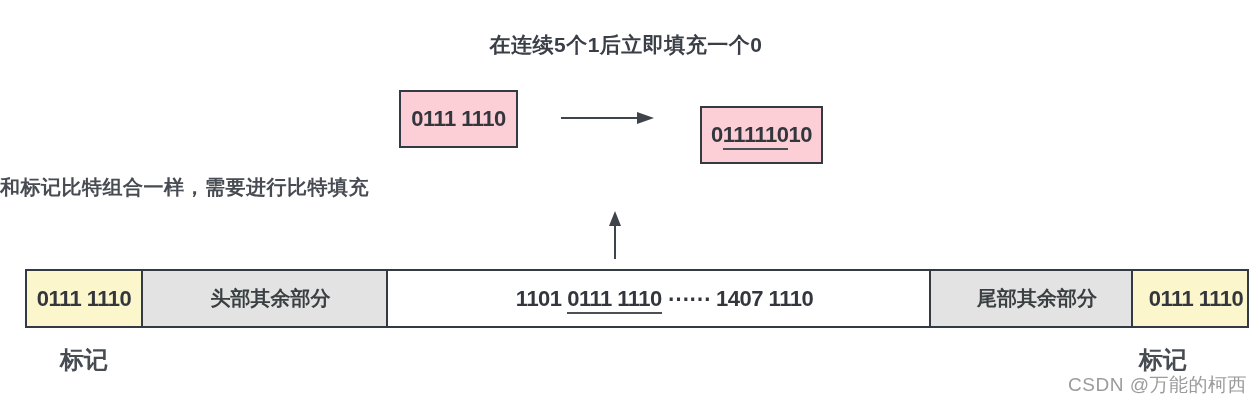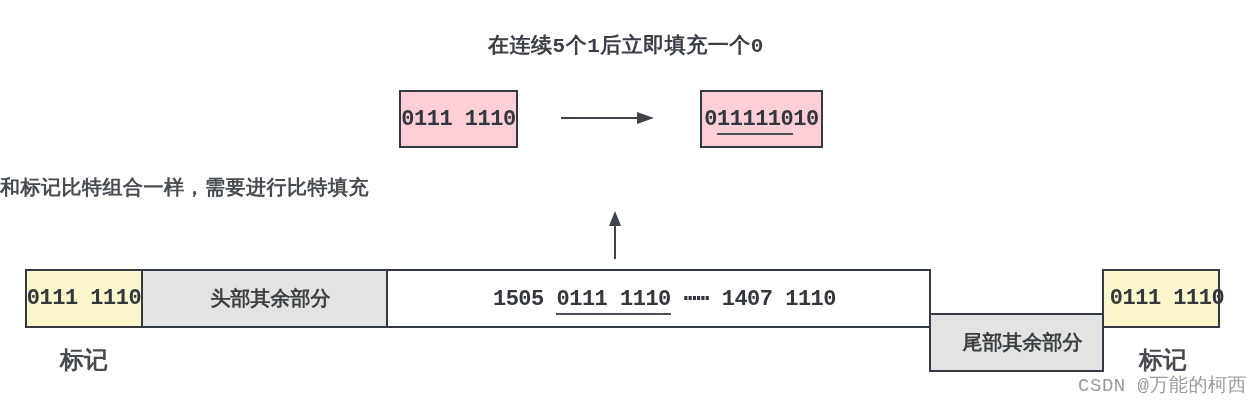--- a/index.html
+++ b/index.html
@@ -2,21 +2,21 @@
 <html><head>
 <meta charset="utf-8">
 <style>
   * { margin:0; padding:0; box-sizing:border-box; }
   html,body { background:#ffffff; }
   .canvas {
     position:relative;
     width:1252px; height:404px;
     background:#ffffff;
     overflow:hidden;
-    font-family:Liberation Mono, monospace;
+    font-family:Liberation Sans, sans-serif;
   }
   .title {
     position:absolute; top:31px; left:0; width:1252px;
     text-align:center;
     font-size:21px; font-weight:bold; color:#3a3f47;
     letter-spacing:0.5px;
   }
   .note {
     position:absolute; top:174px; left:0; width:1226px;
     text-align:left;
@@ -26,21 +26,21 @@
   .bitbox {
     position:absolute; top:90px; height:58px;
     background:#fccfd7;
     border:2px solid #333a44;
     display:flex; align-items:center; justify-content:center;
     font-size:22px; font-weight:600; color:#33373d;
     letter-spacing:-0.5px;
     white-space:pre;
   }
   .bitbox.before { left:399px; width:119px; }
-  .bitbox.after  { left:700px; width:123px; }
+  .bitbox.after  { left:700px; width:123px;margin-top:16px; }
   .ul {
     border-bottom:2px solid #4b4f56;
     padding-bottom:1px;
   }
   .arrow-right { position:absolute; left:559px; top:109px; }
   .arrow-up    { position:absolute; left:605px; top:211px; }
   .frame-bar {
     position:absolute; left:25px; top:269px; height:59px;
     display:flex;
   }
@@ -48,21 +48,21 @@
     height:59px;
     border:2px solid #333a44;
     display:flex; align-items:center; justify-content:center;
     font-size:20px; font-weight:bold; color:#3a3f42;
     white-space:pre;
   }
   .seg + .seg { margin-left:-2px;padding-left:12px; }
   .seg.yellow { background:#fbf6cb; width:118px; font-size:22px; font-weight:600; color:#33373d; letter-spacing:-0.5px; }
   .seg.grey   { background:#e3e3e3; }
   .seg.header { width:247px; }
-  .seg.trailer{ width:175px;margin-top:44px; }
+  .seg.trailer{ width:204px; }
   .seg.data   {
     background:#ffffff; width:545px;
     font-size:22px; font-weight:600; color:#33373d; letter-spacing:-0.5px;
   }
   .lbl {
     position:absolute; top:344px;
     text-align:center;
     font-size:24px; font-weight:bold; color:#474b52;
   }
   .lbl.left  { left:25px;   width:118px; }
@@ -103,21 +103,21 @@
   </svg>
 
   <div class="frame-bar">
     <div class="seg yellow">
       <span>0111 1110</span>
     </div>
     <div class="seg grey header">
       <span>头部其余部分</span>
     </div>
     <div class="seg data">
-      <span><span>1505 </span><span class="ul">0111 1110</span><span> ⋯⋯ 1407 1110</span></span>
+      <span><span>1101 </span><span class="ul">0111 1110</span><span> ⋯⋯ 1407 1110</span></span>
     </div>
     <div class="seg grey trailer">
       <span>尾部其余部分</span>
     </div>
     <div class="seg yellow">
       <span>0111 1110</span>
     </div>
   </div>
 
   <div class="lbl left">标记</div>

